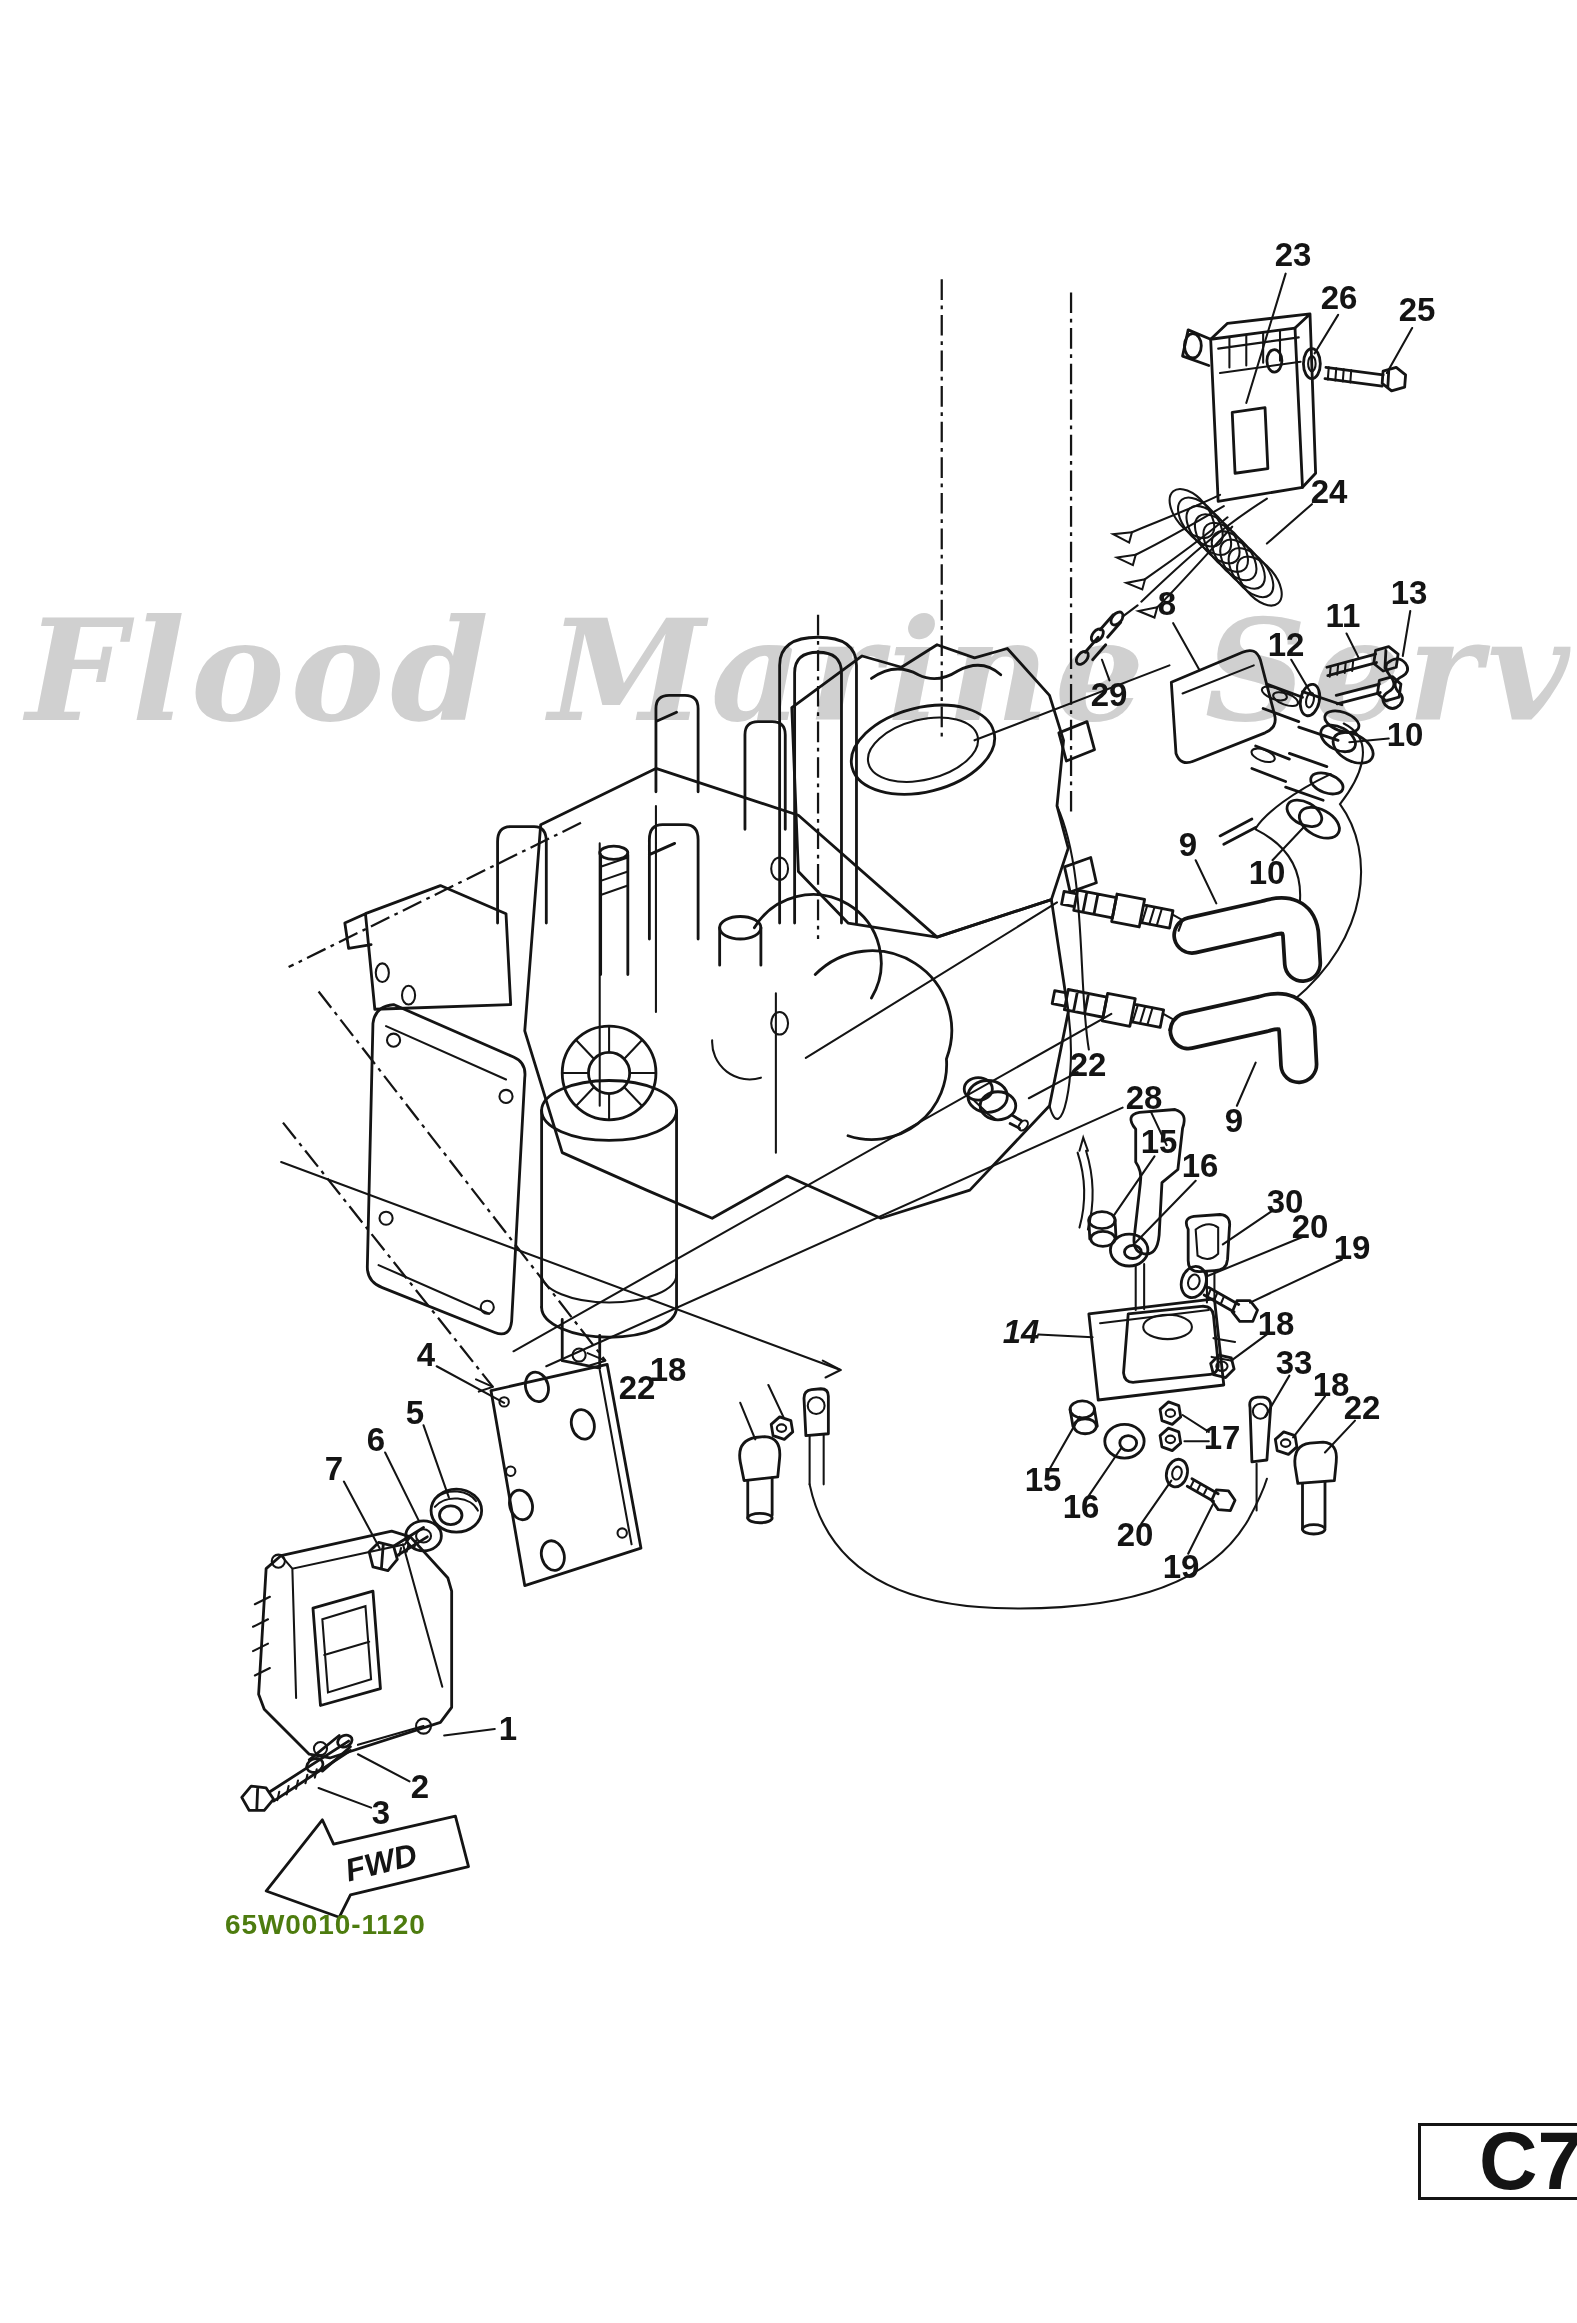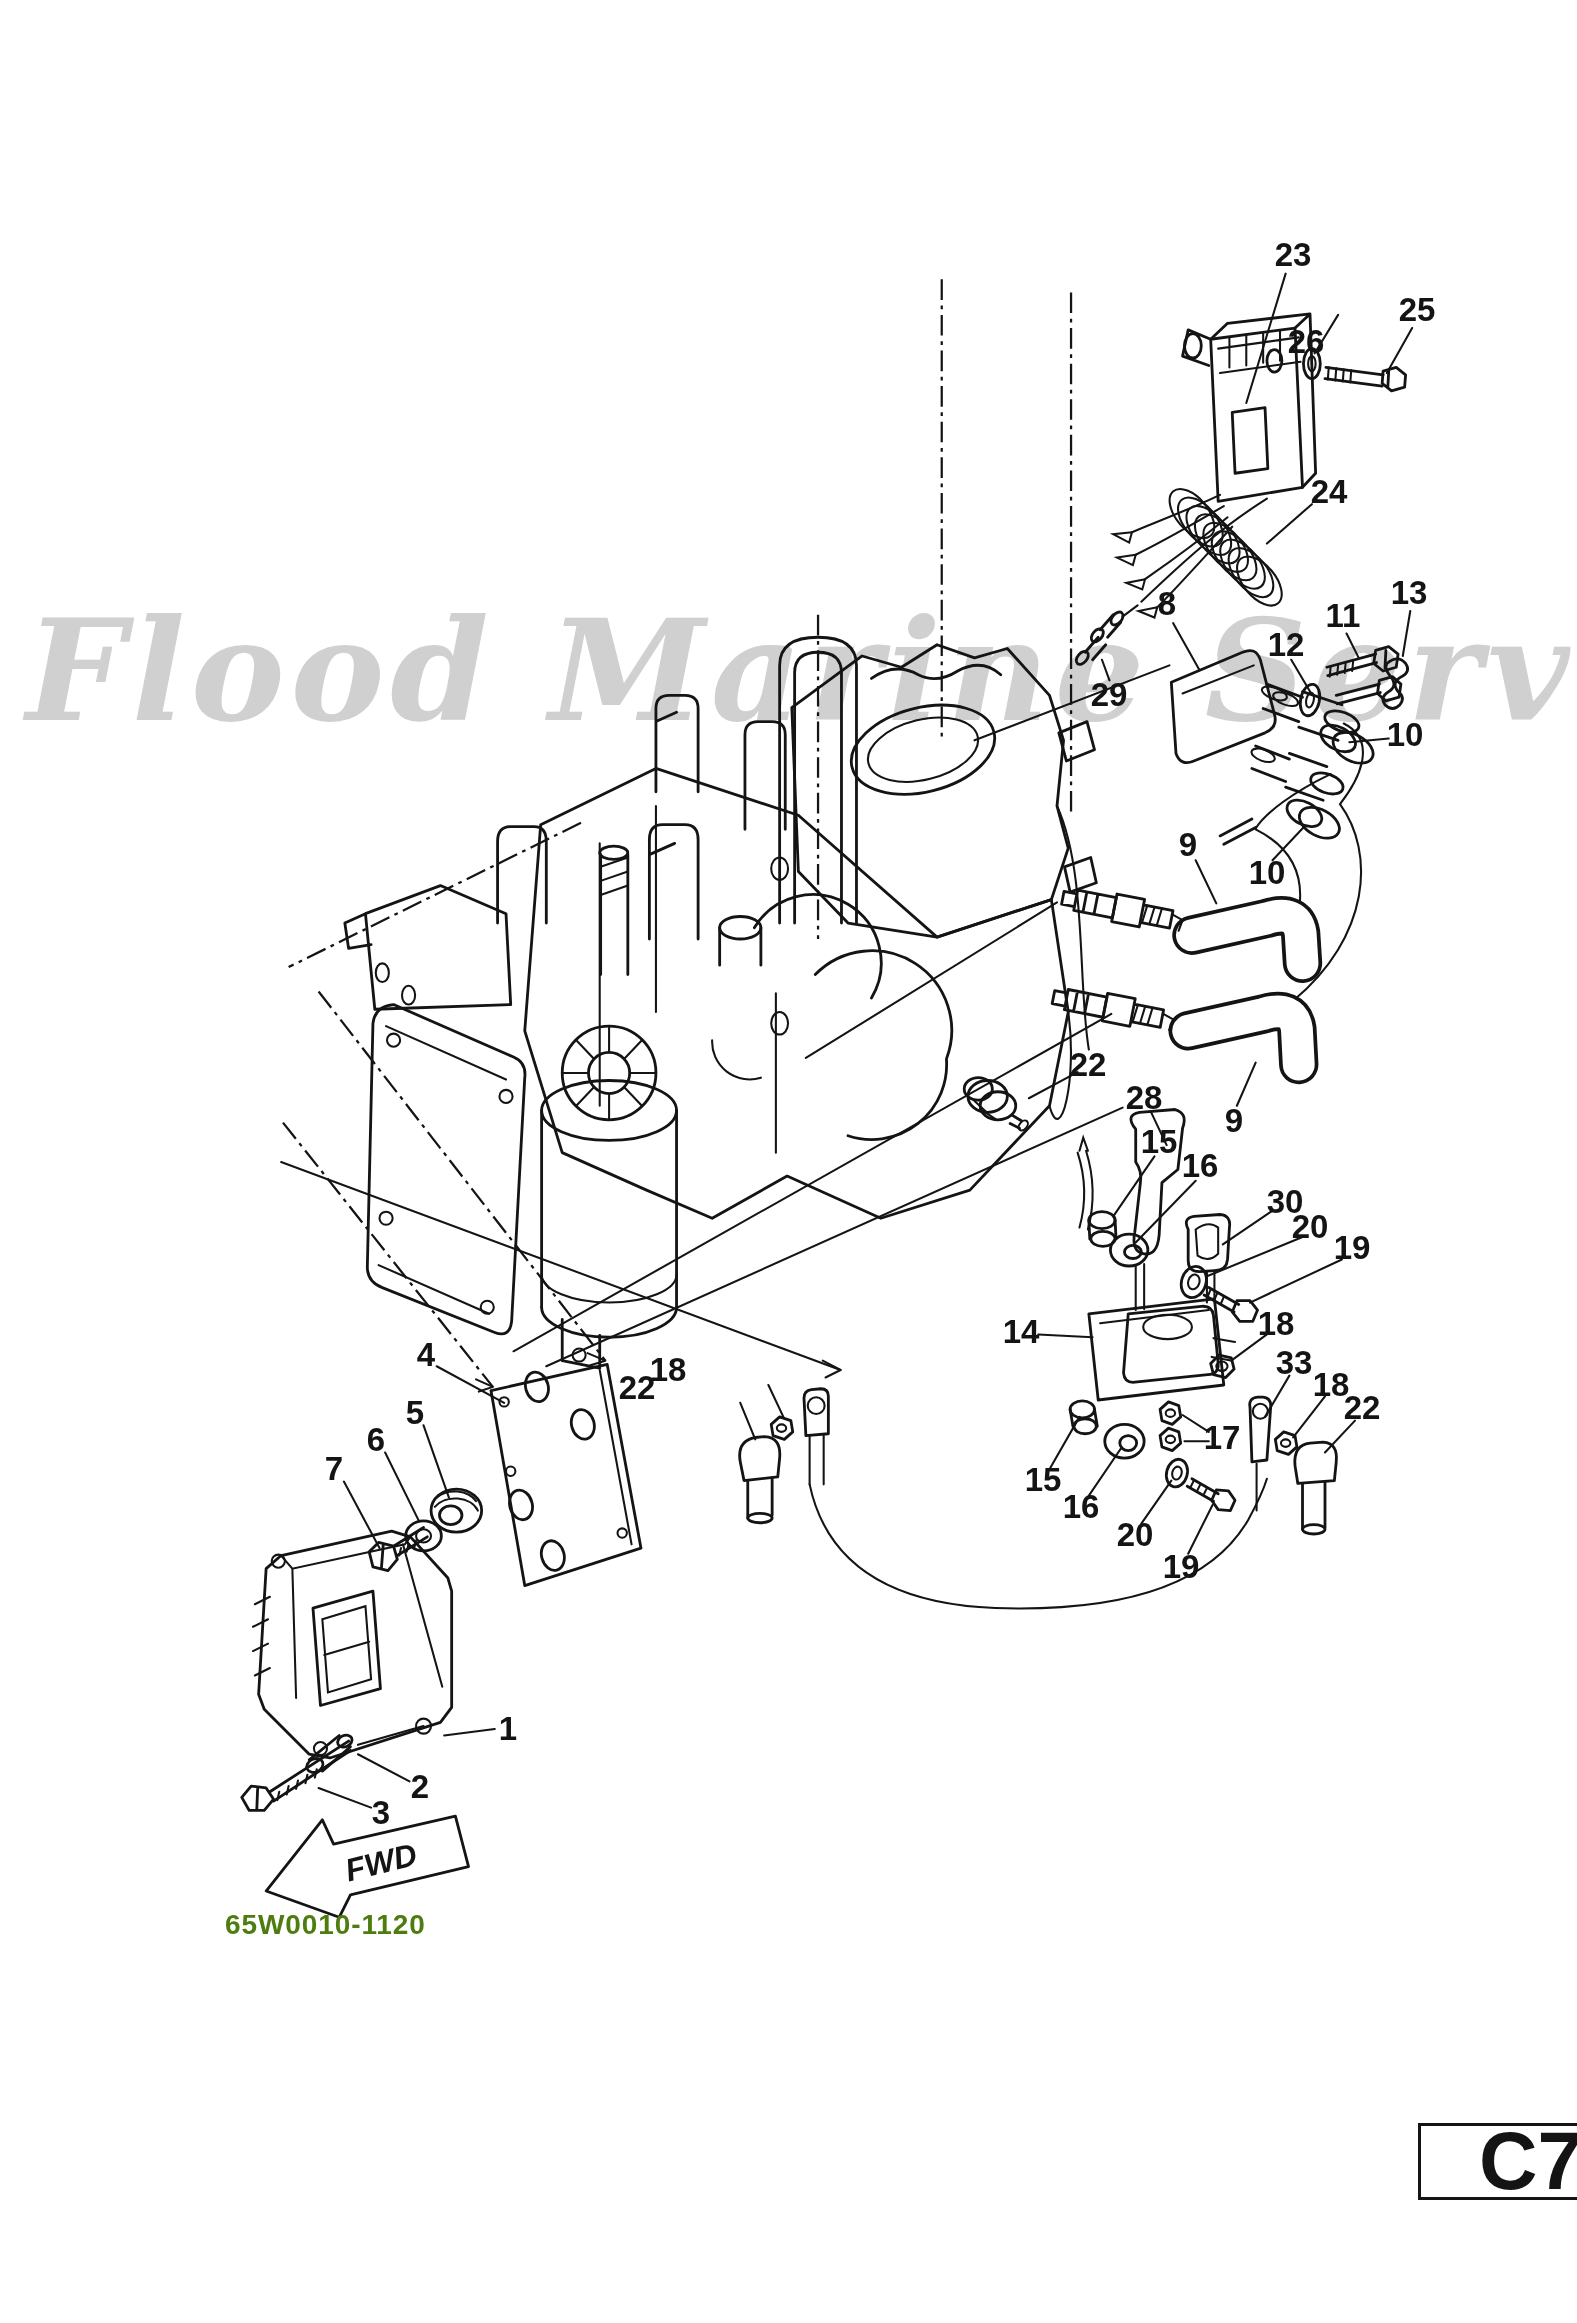--- a/index.html
+++ b/index.html
@@ -378,40 +378,40 @@
   </g>
 
   <g>
     <path class="s" d="M284,2018 L344,1942 L356,1968 L486,1938 L500,1992 L374,2022 L362,2046 Z"></path>
     <text class="fwdtext" transform="translate(372,2008) rotate(-14)">FWD</text>
   </g>
 </svg>
 
 <div id="callouts">
     <div class="callout" style="left: 1293px; top: 255px;">23</div>
-    <div class="callout" style="left: 1306px; top: 298px; margin-top: 44px;">26</div>
+    <div class="callout" style="left: 1339px; top: 298px;">26</div>
     <div class="callout" style="left: 1417px; top: 310px;">25</div>
     <div class="callout" style="left: 1329px; top: 492px;">24</div>
     <div class="callout" style="left: 1167px; top: 604px;">8</div>
     <div class="callout" style="left: 1109px; top: 695px;">29</div>
     <div class="callout" style="left: 1286px; top: 645px;">12</div>
     <div class="callout" style="left: 1343px; top: 616px;">11</div>
     <div class="callout" style="left: 1409px; top: 593px;">13</div>
     <div class="callout" style="left: 1405px; top: 735px;">10</div>
     <div class="callout" style="left: 1188px; top: 845px;">9</div>
     <div class="callout" style="left: 1267px; top: 873px;">10</div>
     <div class="callout" style="left: 1088px; top: 1065px;">22</div>
     <div class="callout" style="left: 1144px; top: 1098px;">28</div>
     <div class="callout" style="left: 1234px; top: 1121px;">9</div>
     <div class="callout" style="left: 1159px; top: 1142px;">15</div>
     <div class="callout" style="left: 1200px; top: 1166px;">16</div>
     <div class="callout" style="left: 1285px; top: 1202px;">30</div>
     <div class="callout" style="left: 1310px; top: 1227px;">20</div>
     <div class="callout" style="left: 1352px; top: 1248px;">19</div>
-    <div class="callout" style="left: 1021px; top: 1332px;">14</div>
+    <div class="callout" style="left: 1021px; top: 1332px; font-style: italic;">14</div>
     <div class="callout" style="left: 1276px; top: 1324px;">18</div>
     <div class="callout" style="left: 1294px; top: 1363px;">33</div>
     <div class="callout" style="left: 1331px; top: 1385px;">18</div>
     <div class="callout" style="left: 1362px; top: 1408px;">22</div>
     <div class="callout" style="left: 1222px; top: 1438px;">17</div>
     <div class="callout" style="left: 1043px; top: 1480px;">15</div>
     <div class="callout" style="left: 1081px; top: 1507px;">16</div>
     <div class="callout" style="left: 1135px; top: 1535px;">20</div>
     <div class="callout" style="left: 1181px; top: 1567px;">19</div>
     <div class="callout" style="left: 426px; top: 1355px;">4</div>

